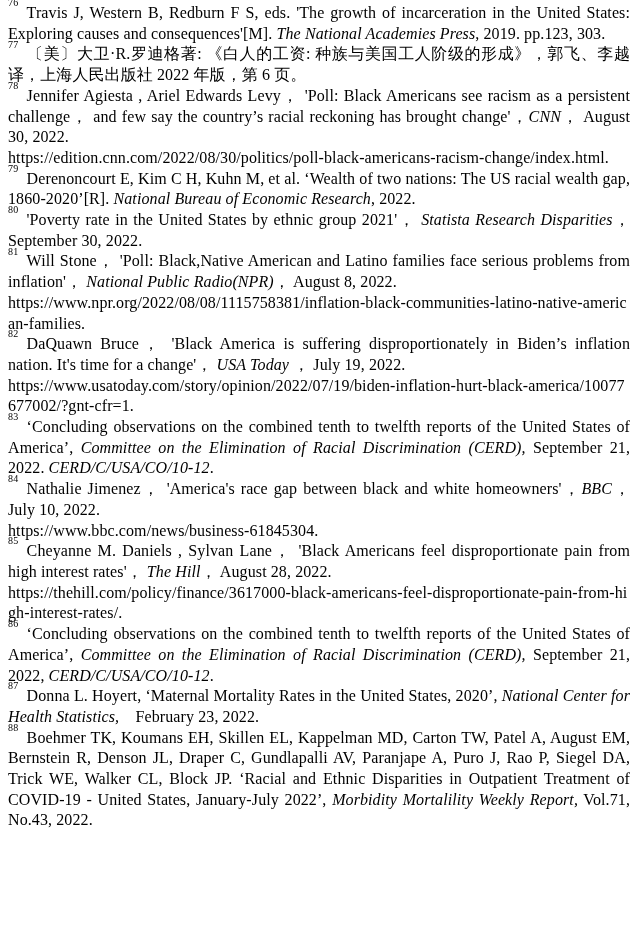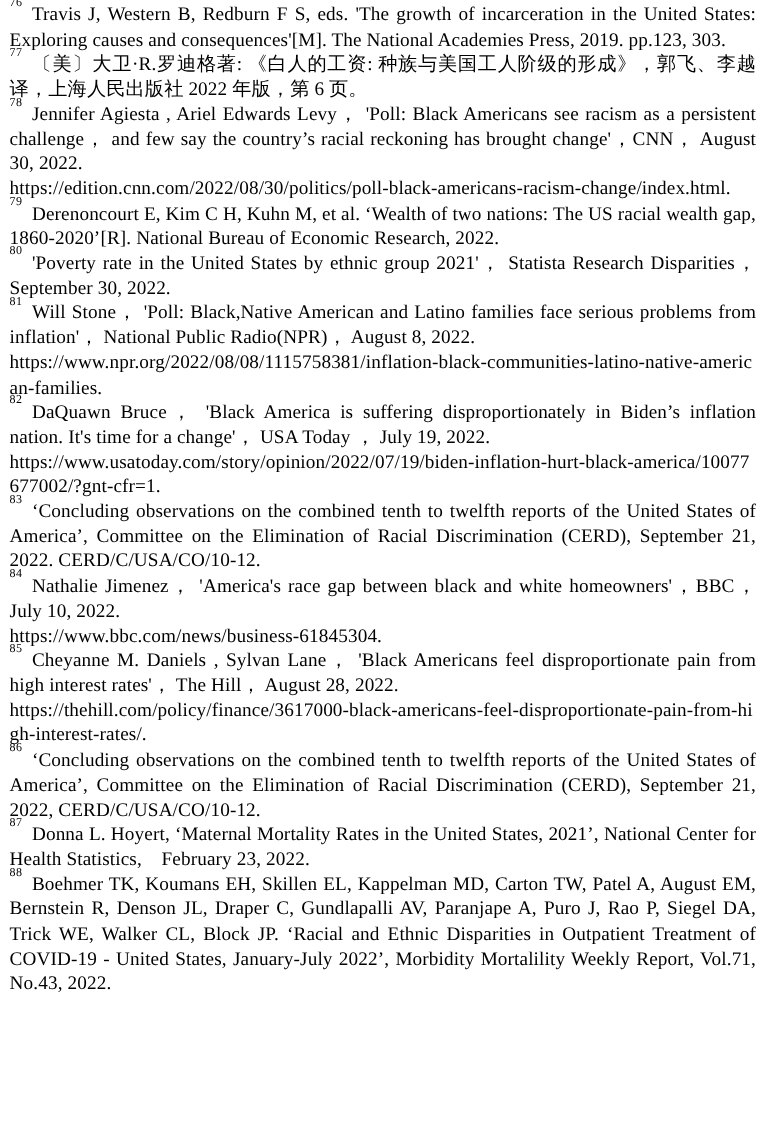--- a/index.html
+++ b/index.html
@@ -27,21 +27,21 @@
   .fn-num {
     display: inline-block;
     font-size: 10px;
     line-height: 0;
     position: relative;
     top: -5.5px;
     margin-right: 8px;
     letter-spacing: 0.3px;
   }
   .seg { font-style: normal; }
-  .seg.i { }
+  .seg.i { font-style: italic; }
   .url {
     display: block;
     text-align: justify;
     word-break: break-all;
   }
 </style>
 </head>
 <body>
 
 <div class="page">
@@ -50,16 +50,16 @@
       <div class="fn"><sup class="fn-num">77</sup><span class="seg">〔美〕大卫·R.罗迪格著: 《白人的工资: 种族与美国工人阶级的形成》，郭飞、李越译，上海人民出版社 2022 年版，第 6 页。</span></div>
       <div class="fn"><sup class="fn-num">78</sup><span class="seg">Jennifer Agiesta , Ariel Edwards Levy， 'Poll: Black Americans see racism as a persistent challenge， and few say the country’s racial reckoning has brought change'，</span><span class="seg i">CNN</span><span class="seg">， August 30, 2022.</span><span class="url">https://edition.cnn.com/2022/08/30/politics/poll-black-americans-racism-change/index.html.</span></div>
       <div class="fn"><sup class="fn-num">79</sup><span class="seg">Derenoncourt E, Kim C H, Kuhn M, et al. ‘Wealth of two nations: The US racial wealth gap, 1860-2020’[R]. </span><span class="seg i">National Bureau of Economic Research</span><span class="seg">, 2022.</span></div>
       <div class="fn"><sup class="fn-num">80</sup><span class="seg">'Poverty rate in the United States by ethnic group 2021'， </span><span class="seg i">Statista Research Disparities</span><span class="seg">， September 30, 2022.</span></div>
       <div class="fn"><sup class="fn-num">81</sup><span class="seg">Will Stone， 'Poll: Black,Native American and Latino families face serious problems from inflation'， </span><span class="seg i">National Public Radio(NPR)</span><span class="seg">， August 8, 2022.</span><span class="url">https://www.npr.org/2022/08/08/1115758381/inflation-black-communities-latino-native-american-families.</span></div>
       <div class="fn"><sup class="fn-num">82</sup><span class="seg">DaQuawn Bruce， 'Black America is suffering disproportionately in Biden’s inflation nation. It's time for a change'， </span><span class="seg i">USA Today</span><span class="seg"> ， July 19, 2022.</span><span class="url">https://www.usatoday.com/story/opinion/2022/07/19/biden-inflation-hurt-black-america/10077677002/?gnt-cfr=1.</span></div>
       <div class="fn"><sup class="fn-num">83</sup><span class="seg">‘Concluding observations on the combined tenth to twelfth reports of the United States of America’, </span><span class="seg i">Committee on the Elimination of Racial Discrimination (CERD),</span><span class="seg"> September 21, 2022. </span><span class="seg i">CERD/C/USA/CO/10-12</span><span class="seg">.</span></div>
       <div class="fn"><sup class="fn-num">84</sup><span class="seg">Nathalie Jimenez， 'America's race gap between black and white homeowners'，</span><span class="seg i">BBC</span><span class="seg">， July 10, 2022.</span><span class="url">https://www.bbc.com/news/business-61845304.</span></div>
       <div class="fn"><sup class="fn-num">85</sup><span class="seg">Cheyanne M. Daniels , Sylvan Lane， 'Black Americans feel disproportionate pain from high interest rates'， </span><span class="seg i">The Hill</span><span class="seg">， August 28, 2022.</span><span class="url">https://thehill.com/policy/finance/3617000-black-americans-feel-disproportionate-pain-from-high-interest-rates/.</span></div>
       <div class="fn"><sup class="fn-num">86</sup><span class="seg">‘Concluding observations on the combined tenth to twelfth reports of the United States of America’, </span><span class="seg i">Committee on the Elimination of Racial Discrimination (CERD),</span><span class="seg"> September 21, 2022, </span><span class="seg i">CERD/C/USA/CO/10-12</span><span class="seg">.</span></div>
-      <div class="fn"><sup class="fn-num">87</sup><span class="seg">Donna L. Hoyert, ‘Maternal Mortality Rates in the United States, 2021’, </span><span class="seg i">National Center for Health Statistics,</span><span class="seg">&nbsp;&nbsp;&nbsp; February 23, 2022.</span></div>
+      <div class="fn"><sup class="fn-num">87</sup><span class="seg">Donna L. Hoyert, ‘Maternal Mortality Rates in the United States, 2020’, </span><span class="seg i">National Center for Health Statistics,</span><span class="seg">&nbsp;&nbsp;&nbsp; February 23, 2022.</span></div>
       <div class="fn"><sup class="fn-num">88</sup><span class="seg">Boehmer TK, Koumans EH, Skillen EL, Kappelman MD, Carton TW, Patel A, August EM, Bernstein R, Denson JL, Draper C, Gundlapalli AV, Paranjape A, Puro J, Rao P, Siegel DA, Trick WE, Walker CL, Block JP. ‘Racial and Ethnic Disparities in Outpatient Treatment of COVID-19 - United States, January-July 2022’, </span><span class="seg i">Morbidity Mortalility Weekly Report,</span><span class="seg"> Vol.71, No.43, 2022.</span></div>
     </div>
 </div>
 
 </body></html>

